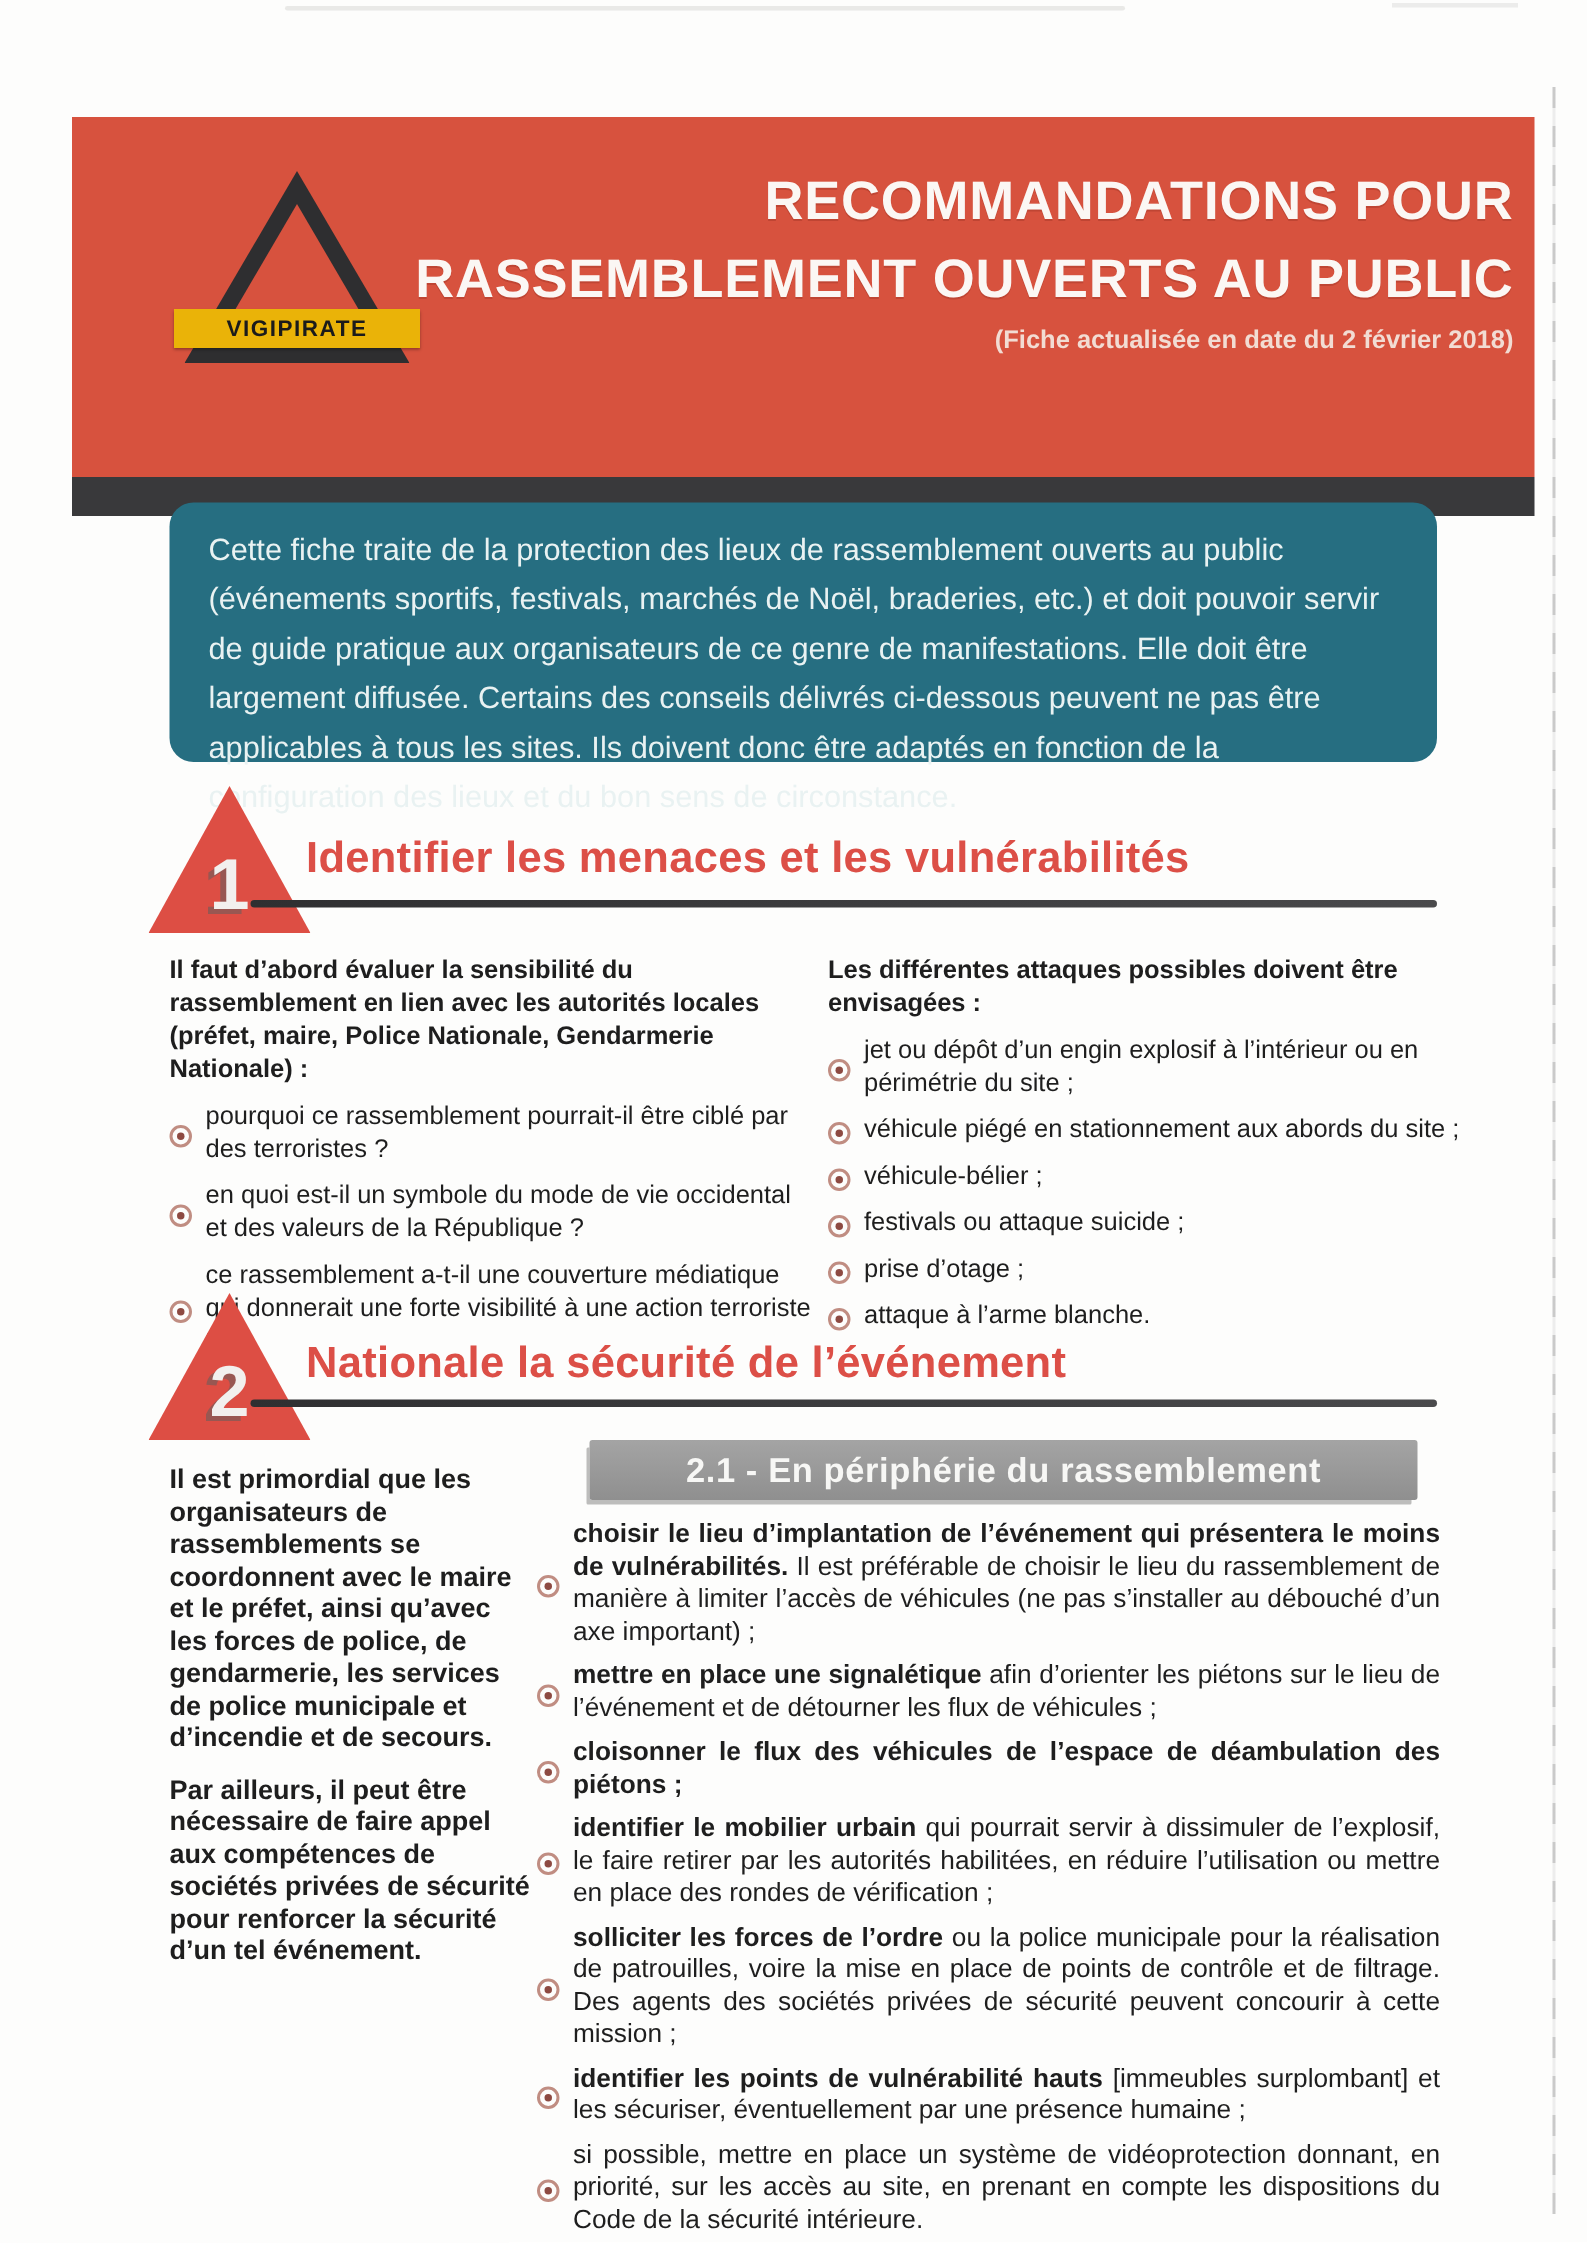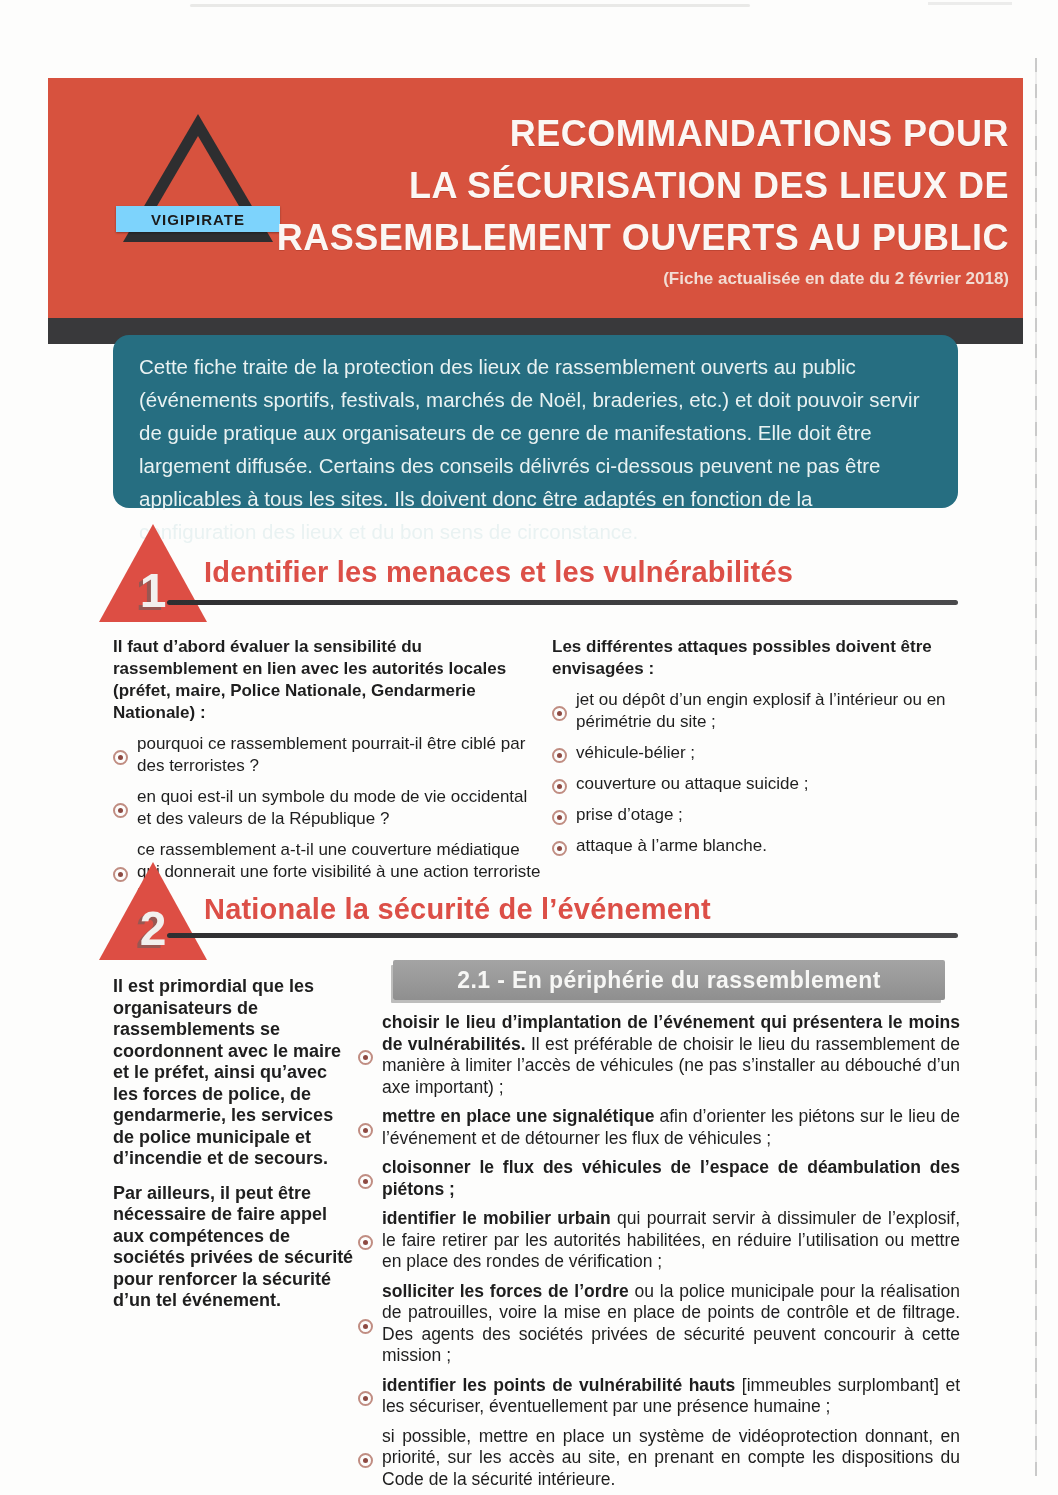--- a/index.html
+++ b/index.html
@@ -16,21 +16,21 @@
   .artifact-top-2{position:absolute;left:928px;top:2px;width:84px;height:3px;background:#dcdcda;opacity:.5;}
   .artifact-right{position:absolute;left:1035px;top:58px;width:2px;height:1418px;
     background:repeating-linear-gradient(to bottom,#bdbdbd 0 14px,#e9e9e9 14px 26px);opacity:.8;}
   
   .banner{position:absolute;left:48px;top:78px;width:975px;height:240px;background:#d7523e;}
   .logo{position:absolute;left:62px;top:30px;width:176px;height:156px;}
   .tri-outer{position:absolute;left:13px;top:6px;width:150px;height:128px;background:#2e2e30;
     clip-path:polygon(50% 0%,100% 100%,0% 100%);}
   .tri-inner{position:absolute;left:33px;top:28px;width:110px;height:94px;background:#d7523e;
     clip-path:polygon(50% 0%,100% 100%,0% 100%);}
-  .logo-band{position:absolute;left:6px;right:6px;top:98px;height:26px;background:#7dd3fc;
+  .logo-band{position:absolute;left:6px;right:6px;top:98px;height:26px;background:#eab308;
     display:flex;align-items:center;justify-content:center;
     font-weight:bold;font-size:15px;letter-spacing:1px;color:#1b1b1b;box-shadow:0 1px 2px rgba(0,0,0,.35);}
   .banner-titles{position:absolute;right:14px;top:30px;text-align:right;color:#fbf7f4;}
   .banner-title-line{font-weight:bold;font-size:36px;line-height:52px;letter-spacing:.5px;
     text-shadow:0 1px 0 rgba(120,30,20,.25);}
   .banner-subtitle{margin-top:5px;font-size:17px;color:#f2dcd3;font-weight:bold;}
   .dark-strip{position:absolute;left:48px;top:318px;width:975px;height:26px;background:#39393b;}
   
   .intro-box{position:absolute;left:113px;top:335px;width:845px;height:173px;background:#266e81;
     border-radius:16px;padding:15px 26px 0 26px;box-sizing:border-box;
@@ -78,21 +78,20 @@
   <div class="artifact-right"></div>
 
   <div class="banner">
     <div class="logo">
       <div class="tri-outer"></div>
       <div class="tri-inner"></div>
       <div class="logo-band">VIGIPIRATE</div>
     </div>
     <div class="banner-titles">
       <div class="banner-title-line">RECOMMANDATIONS POUR</div>
-      <div class="banner-title-line">LA SÉCURISATION DES LIEUX DE</div>
       <div class="banner-title-line">RASSEMBLEMENT OUVERTS AU PUBLIC</div>
       <div class="banner-subtitle">(Fiche actualisée en date du 2 février 2018)</div>
     </div>
   </div>
   <div class="dark-strip"></div>
 
   <div class="intro-box">Cette fiche traite de la protection des lieux de rassemblement ouverts au public (événements sportifs, festivals, marchés de Noël, braderies, etc.) et doit pouvoir  servir de guide pratique aux organisateurs de ce genre de manifestations. Elle doit être  largement diffusée. Certains des conseils délivrés ci-dessous peuvent ne pas être applicables à tous les sites. Ils doivent donc être adaptés en fonction de la configuration des lieux et du bon sens de circonstance.</div>
 
   <div class="sec-badge" id="badge1">
     <div class="tri"></div>
@@ -124,29 +123,33 @@
 
   <div class="col" id="col-right">
     <p class="intro-bold">Les différentes attaques possibles doivent être envisagées :</p>
     <div class="blist">
 
         <div class="bitem">
           <span class="bicon"></span>
           <span class="btext">jet ou dépôt d’un engin explosif à l’intérieur ou en périmétrie du site ;</span>
         </div>
 
+        <div class="bitem">
+          <span class="bicon"></span>
+          <span class="btext">véhicule piégé en stationnement aux abords du site ;</span>
+        </div>
 
         <div class="bitem">
           <span class="bicon"></span>
           <span class="btext">véhicule-bélier ;</span>
         </div>
 
         <div class="bitem">
           <span class="bicon"></span>
-          <span class="btext">couverture ou attaque suicide ;</span>
+          <span class="btext">festivals ou attaque suicide ;</span>
         </div>
 
         <div class="bitem">
           <span class="bicon"></span>
           <span class="btext">prise d’otage ;</span>
         </div>
 
         <div class="bitem">
           <span class="bicon"></span>
           <span class="btext">attaque à l’arme blanche.</span>

